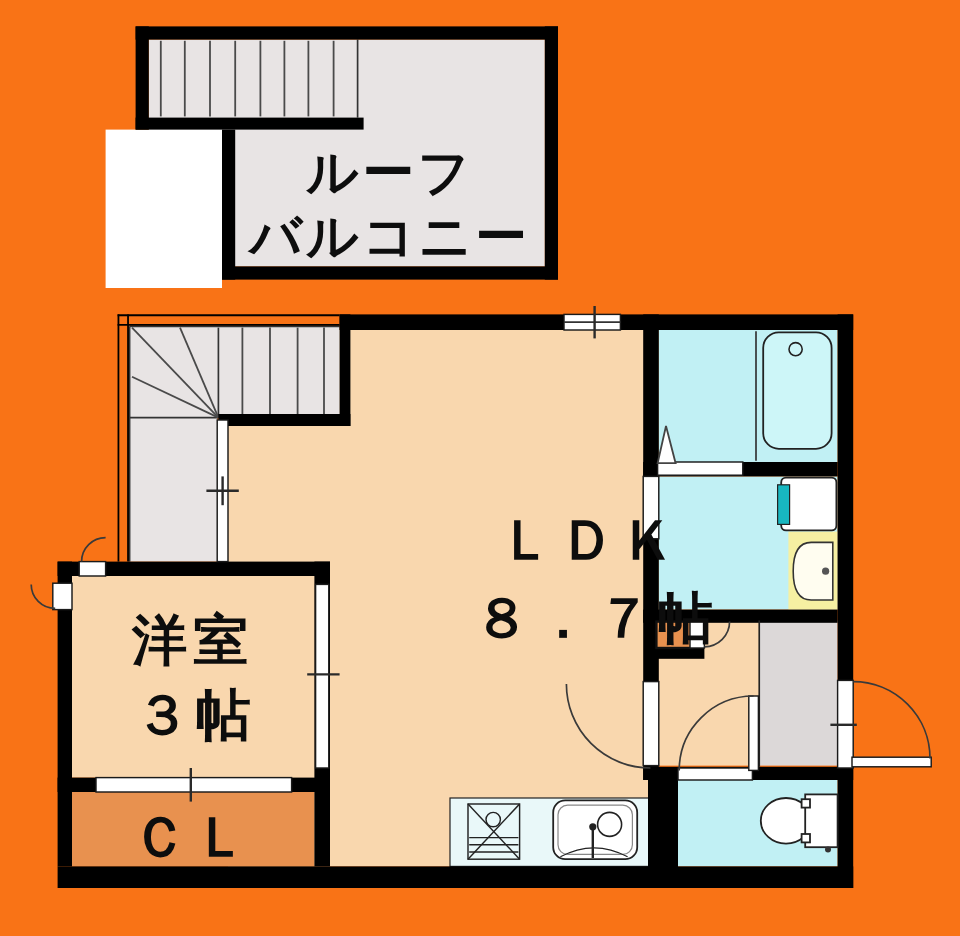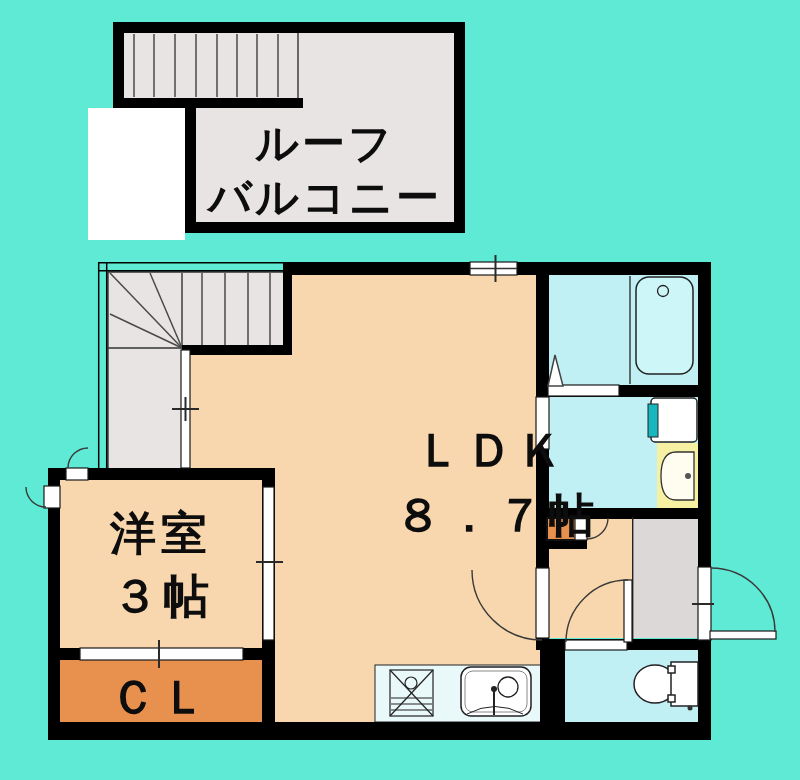--- a/index.html
+++ b/index.html
@@ -1,16 +1,16 @@
 <!DOCTYPE html>
 <html><head>
 <meta charset="utf-8">
 <style>
   html,body{margin:0;padding:0;background:#ffffff;}
-  .canvas{position:relative;width:800px;height:780px;background:#5eead4;overflow:hidden;
+  .canvas{position:relative;width:800px;height:780px;background:#f97316;overflow:hidden;
           font-family:"Liberation Sans","DejaVu Sans",sans-serif;}
   svg{display:block}
   .wall{fill:#000000;}
   .thinline{stroke:#333;stroke-width:1.4;fill:none;}
   .tread{stroke:#4a4a4a;stroke-width:1.5;}
   .opening{fill:#ffffff;stroke:#1a1a1a;stroke-width:1.2;}
   .fixture{fill:#ffffff;stroke:#222;stroke-width:1.5;}
   .swing{fill:none;stroke:#3a3a3a;stroke-width:1.4;}
   .tick{stroke:#2a2a2a;stroke-width:2;}
   .lbl{font-family:"Liberation Sans","DejaVu Sans",sans-serif;font-weight:600;fill:#0d0d0d;}

